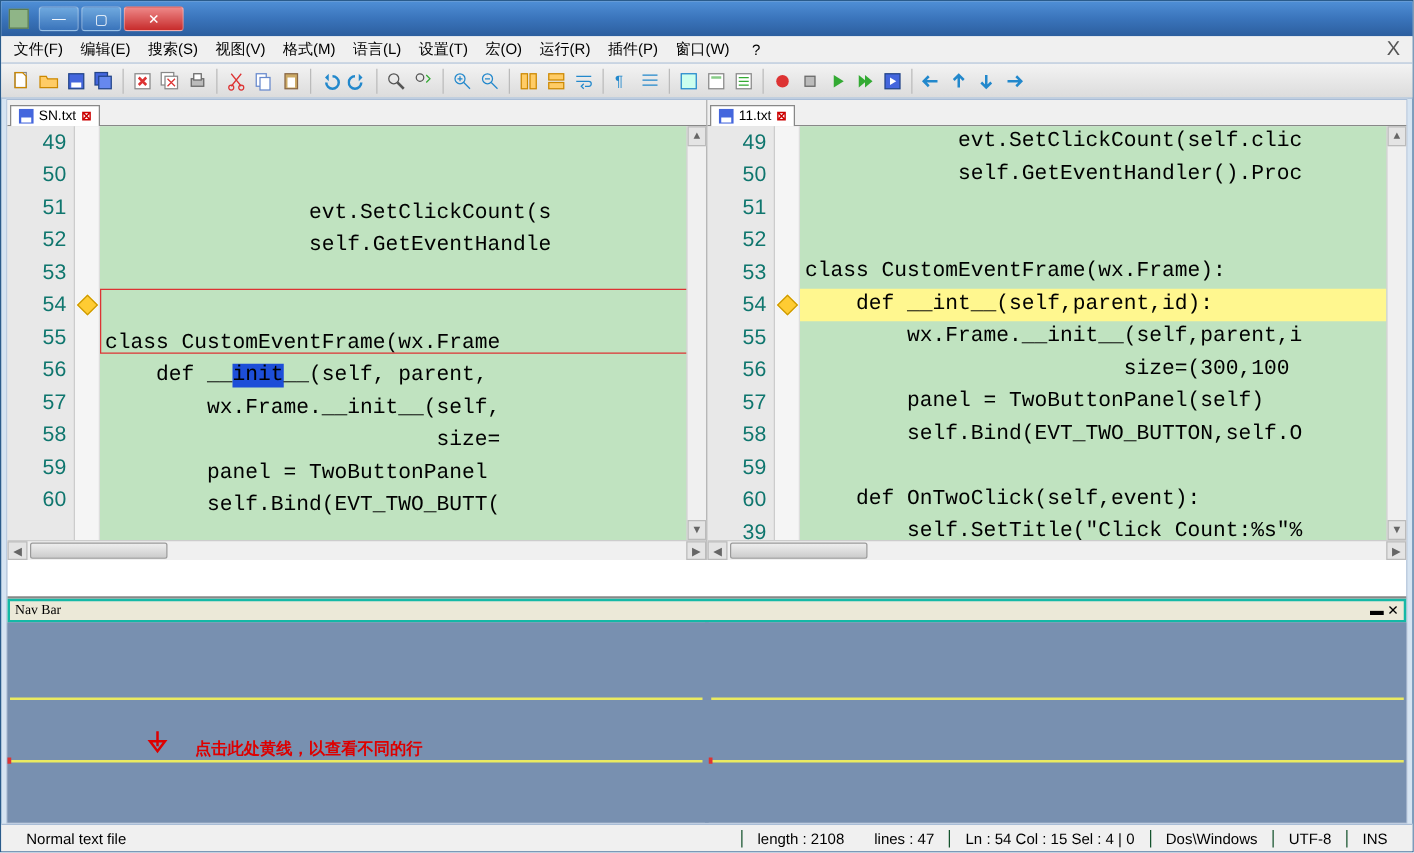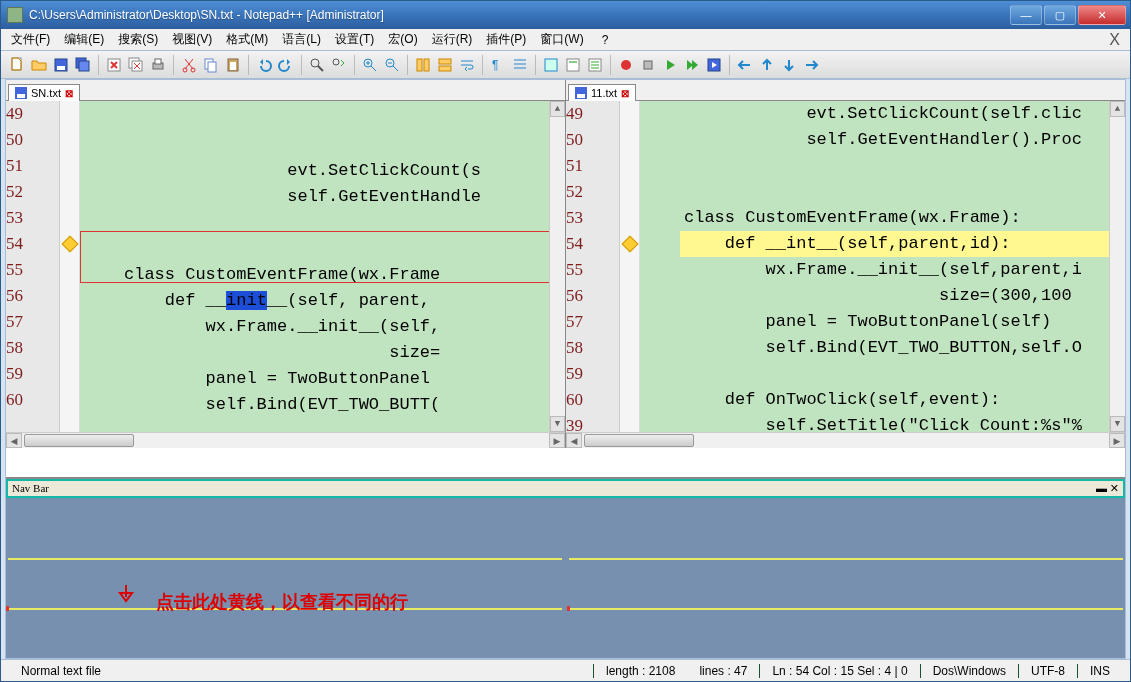--- a/index.html
+++ b/index.html
@@ -31,28 +31,28 @@
 .editors { flex: 1; display: flex; min-height: 0; }
 .pane { flex: 1; display: flex; flex-direction: column; min-width: 0; border-right: 1px solid #888; }
 .pane:last-child { border-right: none; }
 
 .tabstrip { height: 21px; background: #f0f0f0; display: flex; align-items: flex-end; padding-left: 2px; border-bottom: 1px solid #888; }
 .tab { background: #fff; border: 1px solid #888; border-bottom: none; padding: 2px 6px; display: flex; align-items: center; gap: 4px; font-size: 11px; position: relative; top: 1px; }
 .tab .save-icon { width: 12px; height: 12px; }
 .tab .close { font-size: 10px; color: #c00; font-weight: bold; }
 
 .code-area { flex: 1; display: flex; position: relative; font-family: Consolas, "Courier New", monospace; font-size: 17px; min-height: 0; }
-.gutter { width: 54px; background: #e8e8e8; text-align: left; color: #7f1d1d; font-family: Liberation Serif, serif; border-right: 1px solid #ccc; }
+.gutter { width: 54px; background: #e8e8e8; text-align: right; color: #0f766e; font-family: Liberation Sans, sans-serif; border-right: 1px solid #ccc; }
 .marks { width: 20px; background: #f5f5f5; border-right: 1px solid #ddd; }
 .lines { flex: 1; background: #c0e3c0; overflow: hidden; white-space: pre; color: #000; position: relative; }
 .row { height: 26px; line-height: 26px; }
 .gutter .row { padding-right: 6px; }
 .marks .row { display: flex; align-items: center; justify-content: center; }
 .warn { width: 12px; height: 12px; background: #fc3; border: 1px solid #c90; transform: rotate(45deg); }
-.lines .row { padding-left: 4px; margin-left: 40px; }
+.lines .row { padding-left: 4px; }
 .vscrollbar { width: 16px; background: #f0f0f0; border-left: 1px solid #ccc; display: flex; flex-direction: column; }
 .vscrollbar .arr { height: 16px; background: #e4e4e4; border: 1px solid #bbb; display: flex; align-items: center; justify-content: center; font-size: 9px; color: #666; }
 .vscrollbar .track { flex: 1; }
 
 .hscroll { height: 16px; display: flex; background: #f0f0f0; border-top: 1px solid #ccc; }
 .hscroll .arr { width: 16px; background: #e4e4e4; border: 1px solid #bbb; display: flex; align-items: center; justify-content: center; font-size: 9px; color: #666; }
 .hscroll .track { flex: 1; position: relative; }
 .hscroll .thumb { position: absolute; top: 1px; bottom: 1px; background: linear-gradient(#eee,#ccc); border: 1px solid #999; border-radius: 2px; }
 
 .hl-yellow { background: #fff78f; font-family: Liberation Mono, monospace; }
@@ -61,33 +61,32 @@
 
 .navbar-sec { border-top: 2px solid #888; }
 .navbar-head { background: #ece9d8; border: 2px solid #14b8a6; padding: 1px 4px; font-size: 11px; font-family: "MS Sans Serif", Tahoma; display: flex; }
 .navbar-head .xc { margin-left: auto; font-size: 11px; }
 .navbar-body { height: 160px; display: flex; background: #7890b0; }
 .nav-pane { flex: 1; border-right: 3px solid #7890b0; position: relative; background: #7890b0; }
 .nav-pane:last-child { border-right: none; }
 .nav-diffline { position: absolute; left: 2px; right: 2px; height: 2px; background: #eaea60; }
 .nav-redmark { position: absolute; left: 0; width: 3px; height: 5px; background: #d33; }
 .nav-arrow { position: absolute; left: 110px; top: 85px; }
-.nav-caption { position: absolute; left: 150px; top: 92px; color: #d00; font-weight: bold; font-size: 18px; }
+.nav-caption { position: absolute; left: 150px; top: 92px; color: #d00; font-weight: bold; font-size: 13px; }
 
 .statusbar { height: 22px; background: #f0f0f0; border-top: 1px solid #a9bdd6; display: flex; align-items: center; font-size: 12px; padding: 0 8px; }
 .statusbar > div { padding: 0 12px; }
 .statusbar .sg { border-left: 1px solid #14532d; }
 </style>
 </head>
 <body>
 
 <div class="window">
   <div class="titlebar">
     <div class="icon"></div>
-    <div class="title-text">C:\Users\Administrator\Desktop\SN.txt - Notepad++ [Administrator]</div>
     <div class="win-btns">
       <div class="win-btn min">—</div>
       <div class="win-btn max">▢</div>
       <div class="win-btn close">✕</div>
     </div>
   </div>
 
   <div class="menubar">
     <div class="menu-item">文件(F)</div>
     <div class="menu-item">编辑(E)</div>

